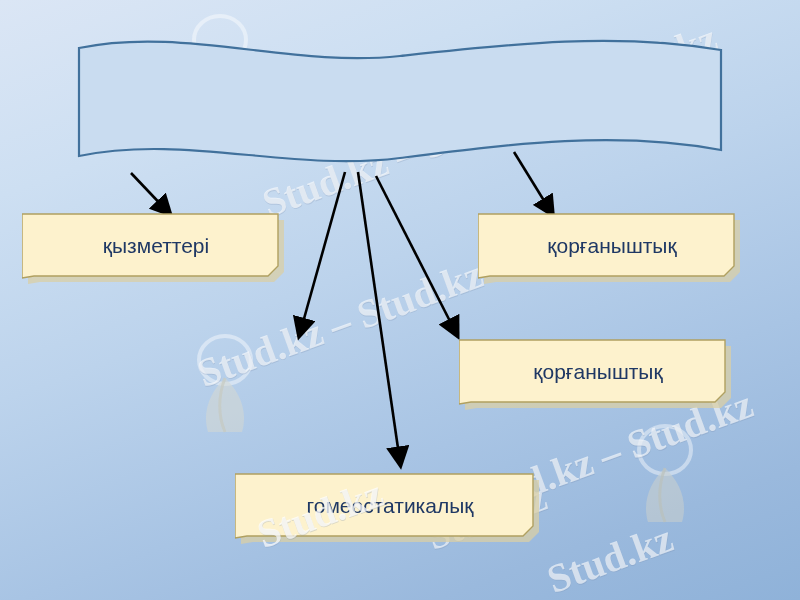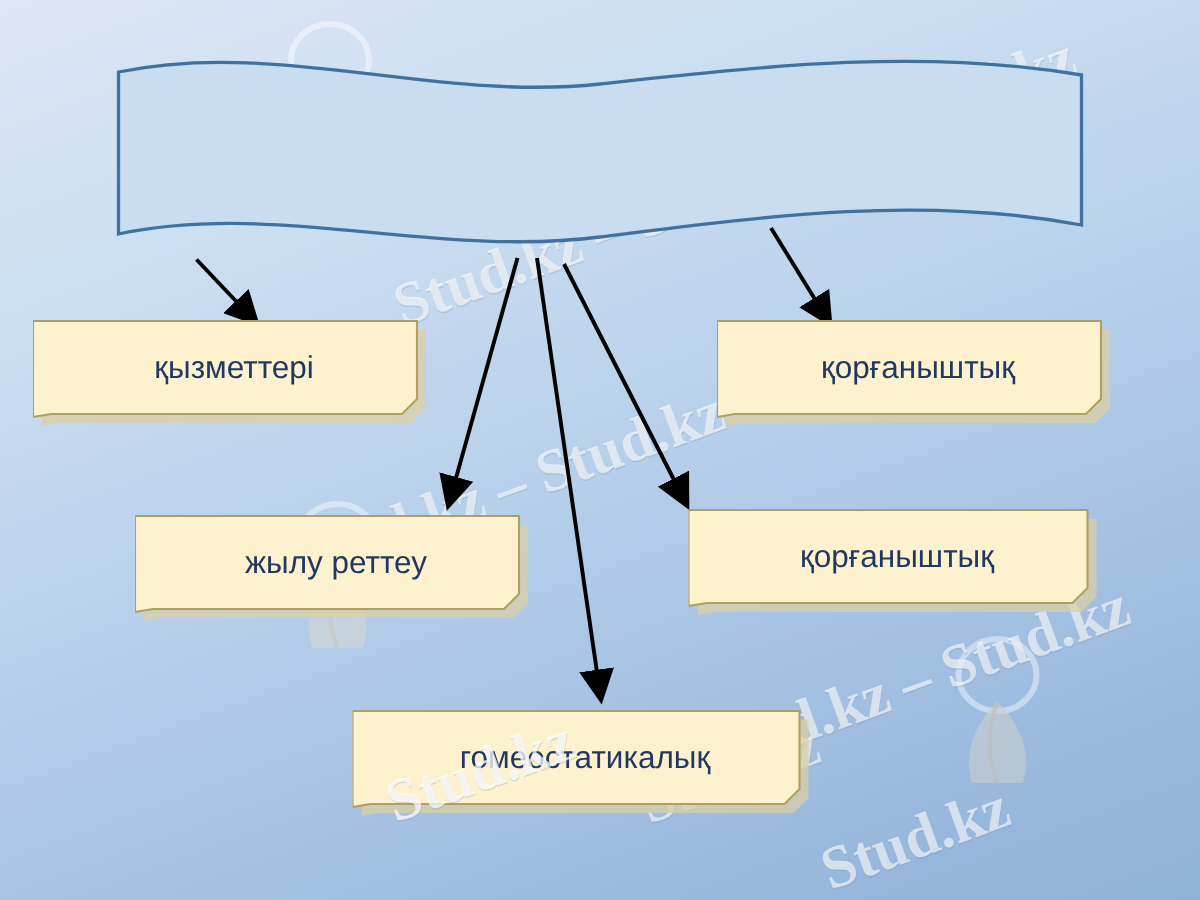--- a/index.html
+++ b/index.html
@@ -161,27 +161,20 @@
   </div>
 
   <div class="node" id="node-gumoral">
     <svg width="268" height="84" viewBox="0 0 268 84">
       <path d="M6 76 L6 12 L248 12 L262 12 L262 64 L252 74 L18 74 Z" fill="#d9cfa5" opacity="0.75"></path>
       <path d="M0 70 L0 6 L242 6 L256 6 L256 58 L246 68 L12 68 Z" fill="#fdf2cd" stroke="#b0a060" stroke-width="1.4"></path>
     </svg>
     <div class="label">қорғаныштық</div>
   </div>
 
-  <div class="node" id="node-zhylu">
-    <svg width="268" height="84" viewBox="0 0 268 84">
-      <path d="M6 76 L6 12 L248 12 L262 12 L262 64 L252 74 L18 74 Z" fill="#d9cfa5" opacity="0.75"></path>
-      <path d="M0 70 L0 6 L242 6 L256 6 L256 58 L246 68 L12 68 Z" fill="#fdf2cd" stroke="#b0a060" stroke-width="1.4"></path>
-    </svg>
-    <div class="label">жылу реттеу</div>
-  </div>
 
   <div class="node" id="node-korganysh">
     <svg width="278" height="84" viewBox="0 0 278 84">
       <path d="M6 76 L6 12 L258 12 L272 12 L272 64 L262 74 L18 74 Z" fill="#d9cfa5" opacity="0.75"></path>
       <path d="M0 70 L0 6 L252 6 L266 6 L266 58 L256 68 L12 68 Z" fill="#fdf2cd" stroke="#b0a060" stroke-width="1.4"></path>
     </svg>
     <div class="label">қорғаныштық</div>
   </div>
 
   <div class="node" id="node-gomeo">

